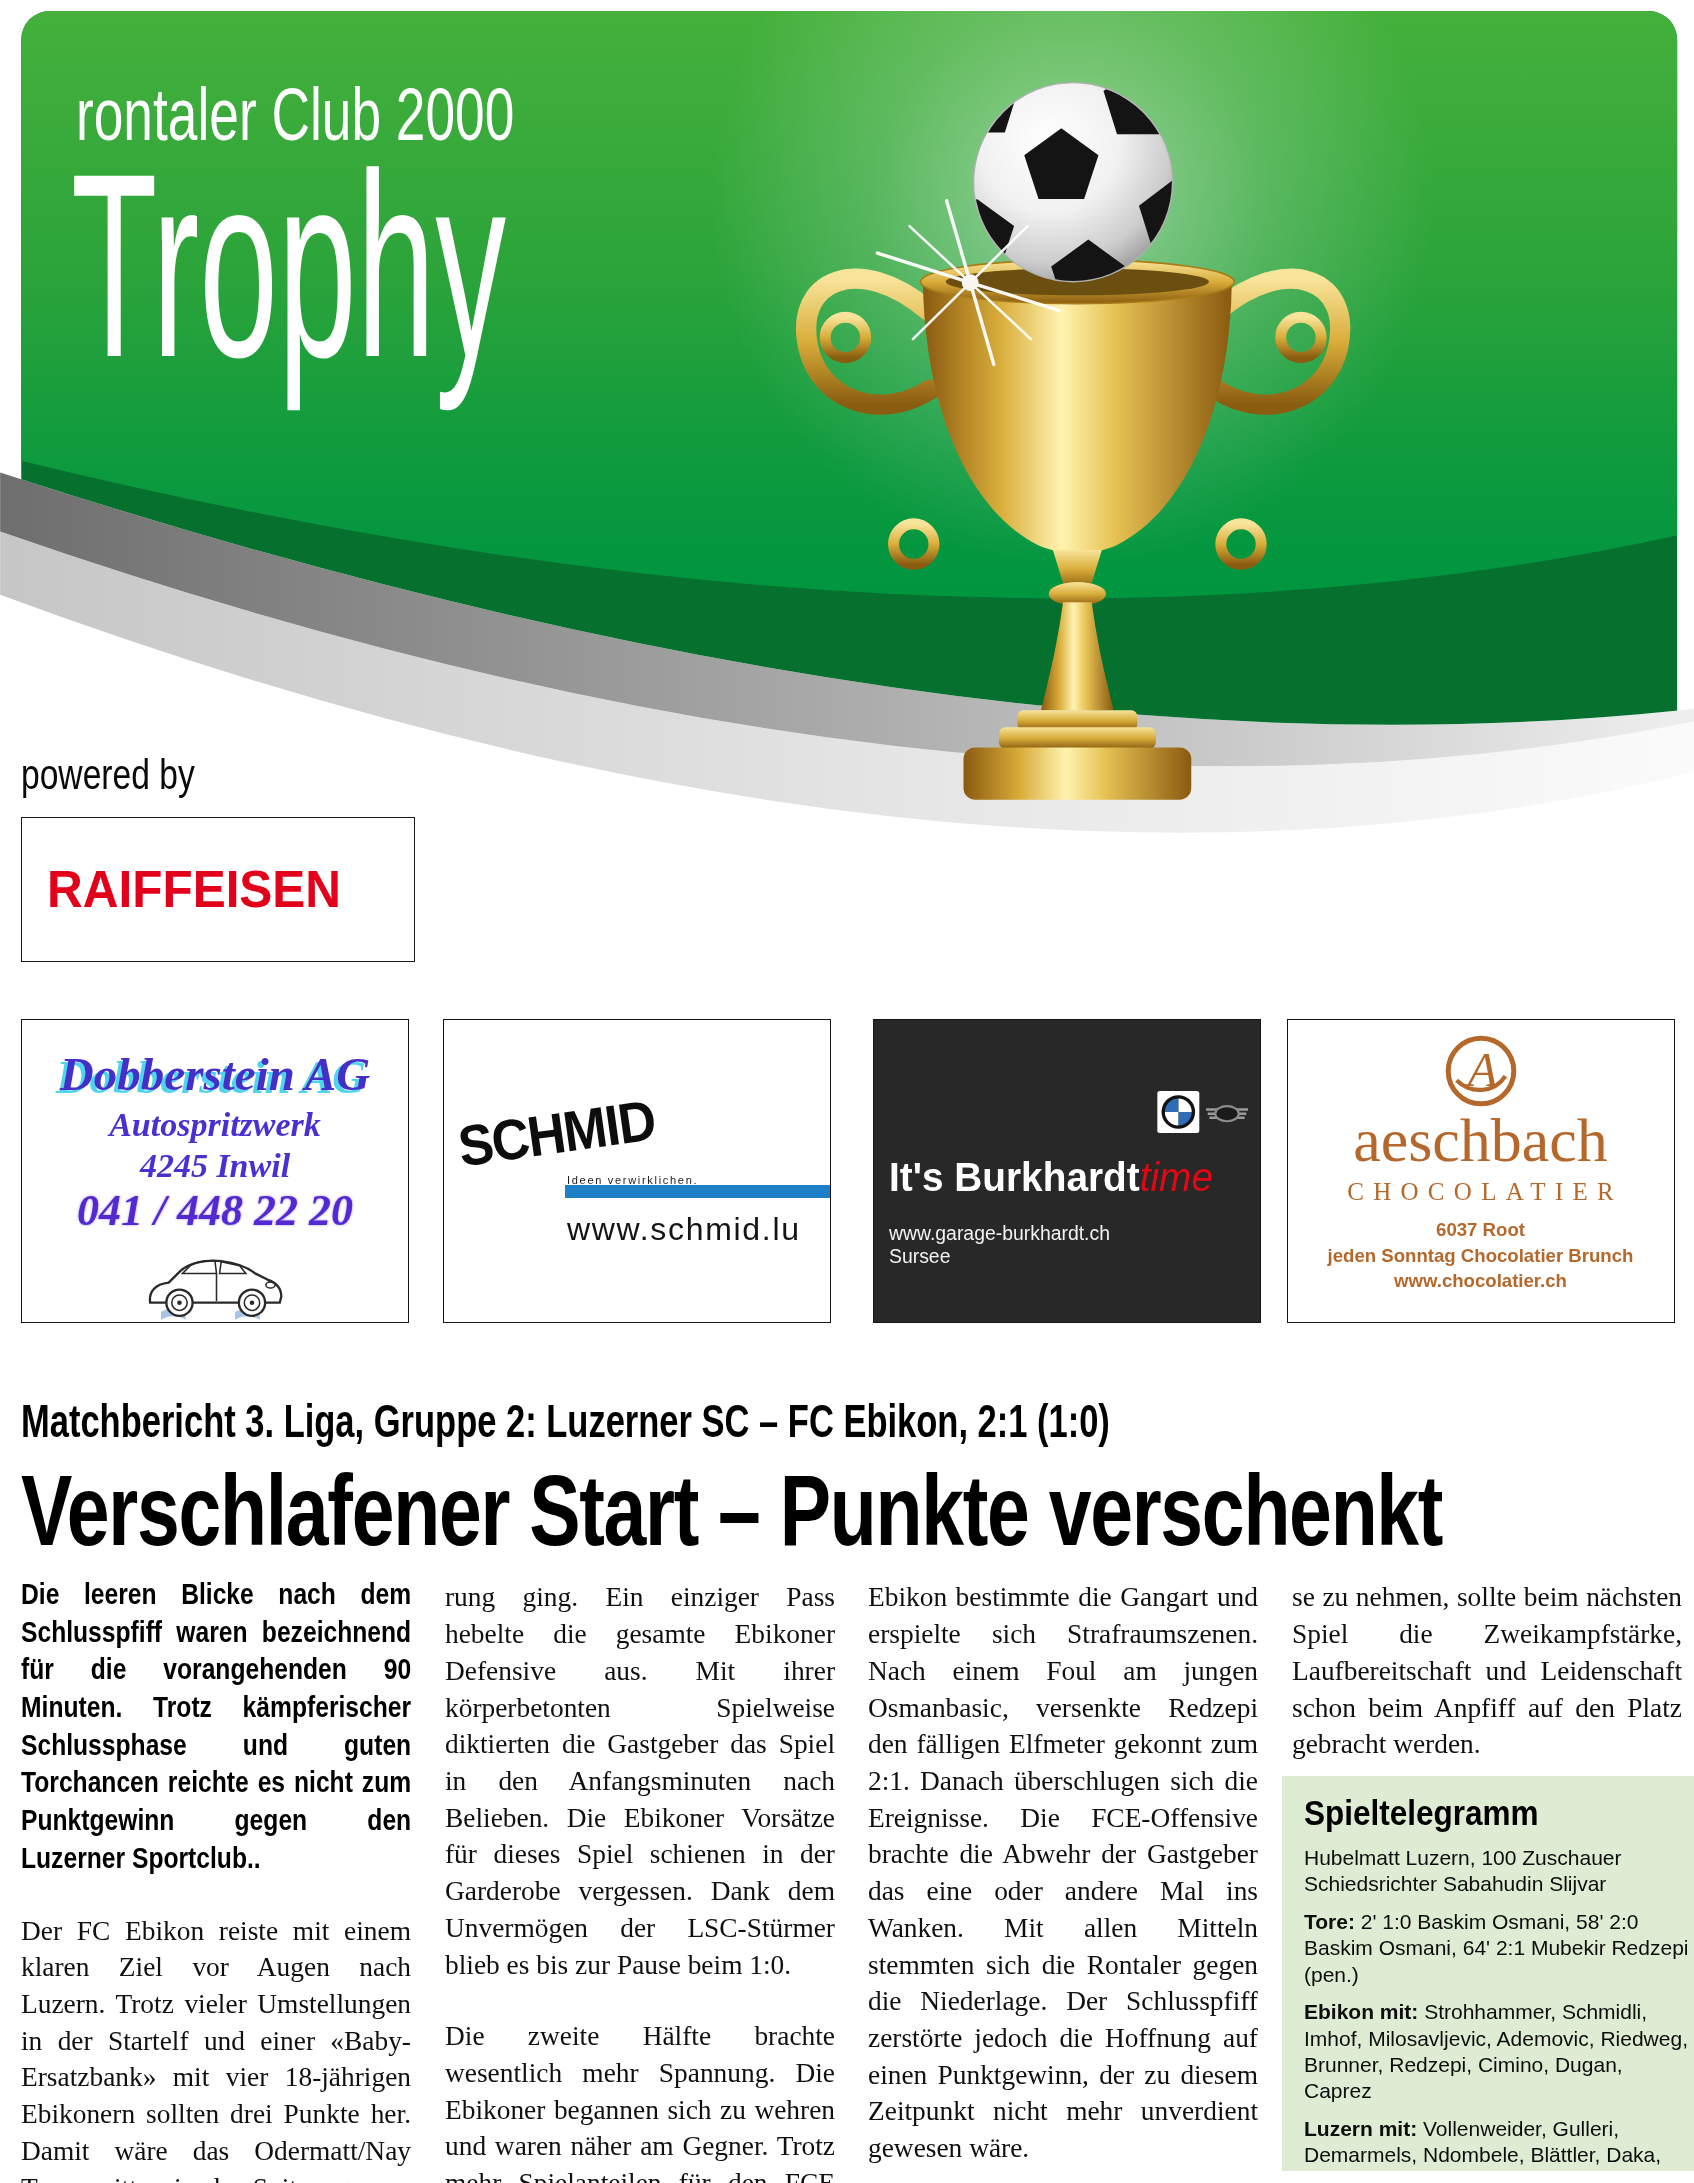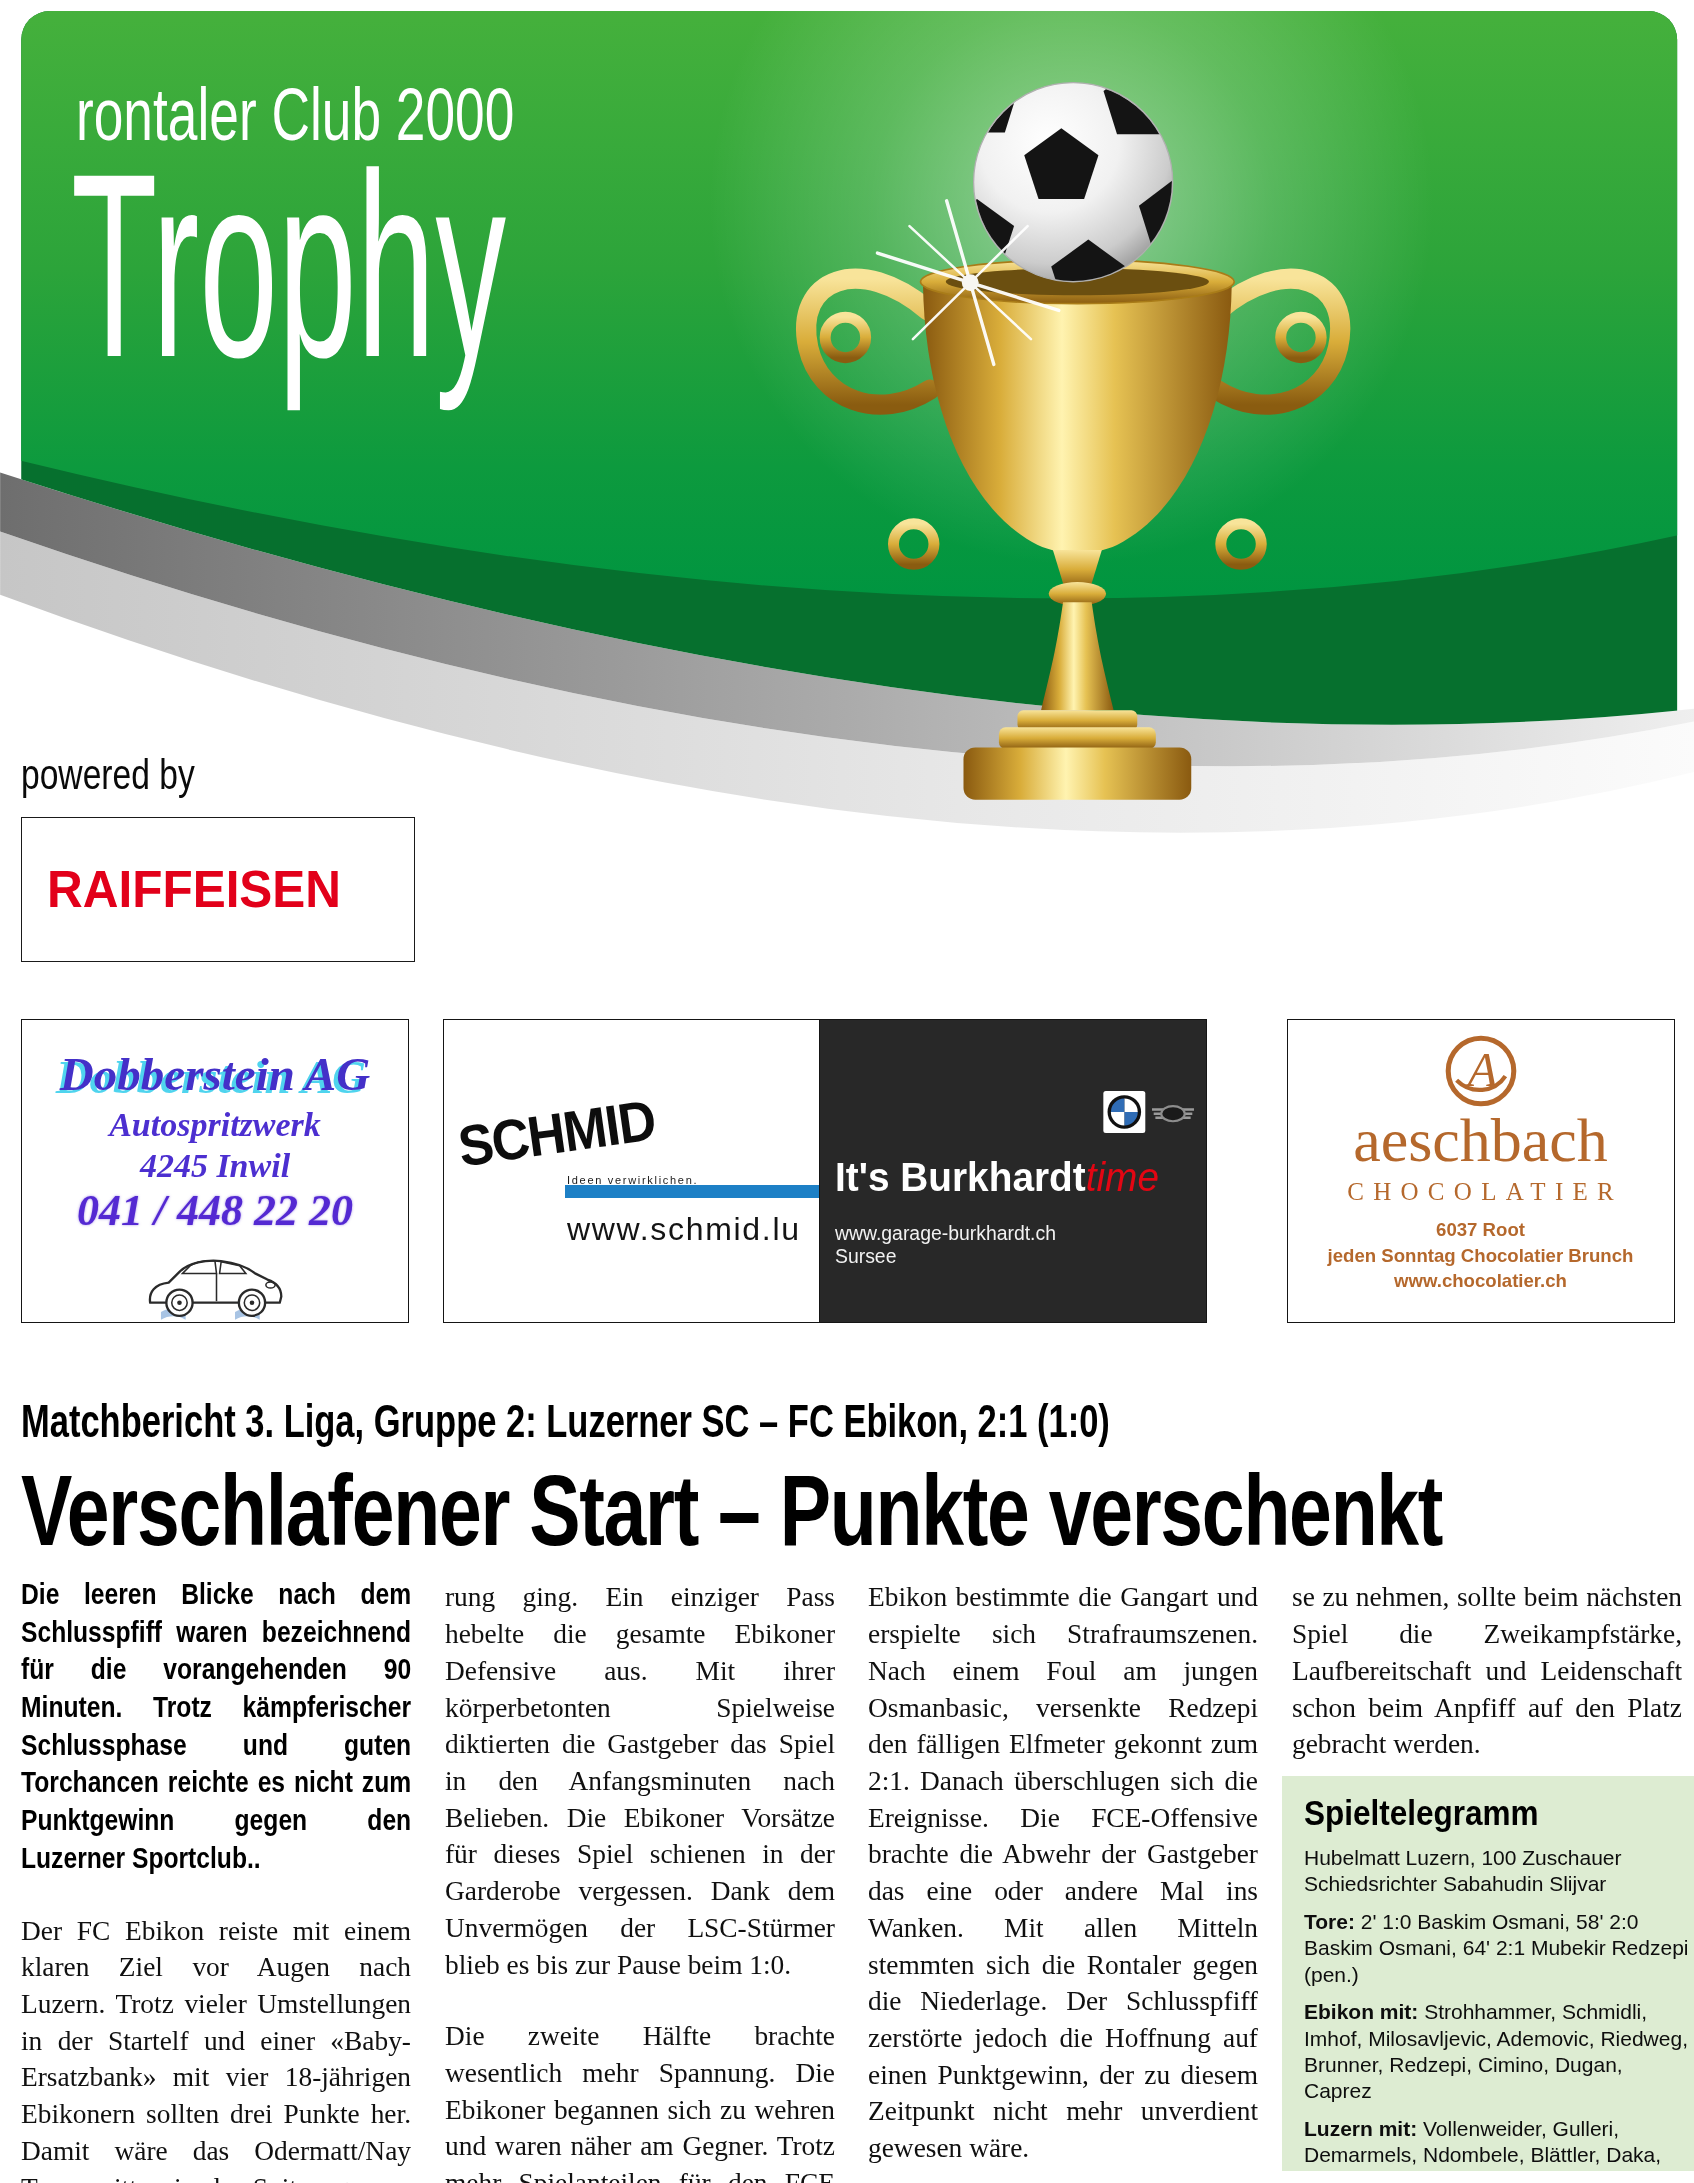--- a/index.html
+++ b/index.html
@@ -15,21 +15,21 @@
                transform:scaleX(.54);transform-origin:left top;font-weight:normal;}
   .powered-by{left:21px;top:751px;font-size:42px;color:#0a0a0a;
               transform:scaleX(.8);transform-origin:left top;}
   .raiffeisen-box{left:21px;top:817px;width:394px;height:145px;border:1.7px solid #1a1a1a;
                   background:#fff;display:flex;align-items:center;box-sizing:border-box;padding-left:25px;}
   .raiffeisen-box span{font-size:51px;font-weight:bold;color:#e2001a;letter-spacing:0;
                        transform:scaleX(.97);transform-origin:left center;white-space:nowrap;}
   
   .sponsor{top:1019px;width:388px;height:304px;box-sizing:border-box;background:#fff;
            border:1.7px solid #151515;overflow:hidden;}
-  #sp1{left:21px;}  #sp2{left:443px;}  #sp3{left:819px;background:#282828;}  #sp4{left:1287px;}
+  #sp1{left:21px;}  #sp2{left:443px;}  #sp3{left:873px;background:#282828;}  #sp4{left:1287px;}
   .dob-name{left:0;right:0;top:27px;text-align:center;font-family:"Liberation Serif",serif;
             font-style:italic;font-weight:bold;font-size:47px;color:#4430c8;
             text-shadow:-4.2px 2.5px 0 #4fd4ee;white-space:nowrap;}
   .dob-l1{left:0;right:0;top:86px;text-align:center;font-family:"Liberation Serif",serif;
           font-style:italic;font-weight:bold;font-size:34px;color:#4c2fd0;}
   .dob-l2{left:0;right:0;top:127px;text-align:center;font-family:"Liberation Serif",serif;
           font-style:italic;font-weight:bold;font-size:34px;color:#4c2fd0;}
   .dob-phone{left:0;right:0;top:165px;text-align:center;font-family:"Liberation Serif",serif;
              font-style:italic;font-weight:bold;font-size:44px;color:#5429d2;
              text-shadow:0 0 2.5px rgba(84,41,210,.55);white-space:nowrap;}

